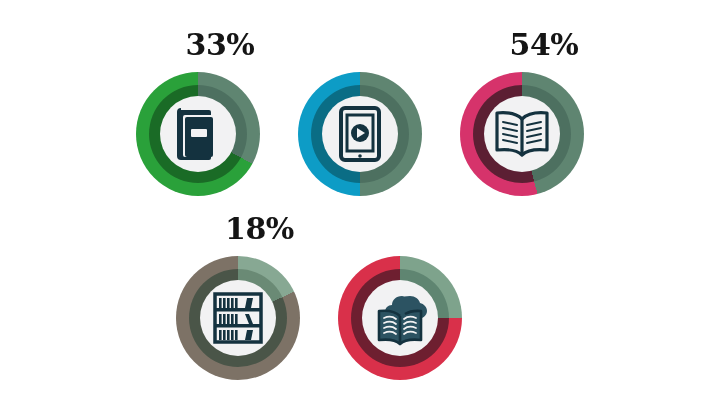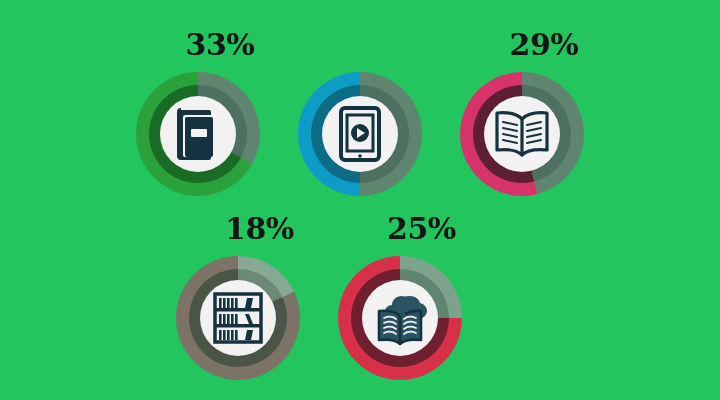--- a/index.html
+++ b/index.html
@@ -87,21 +87,21 @@
     align-items: center;
     justify-content: center;
   }
   .icon svg {
     display: block;
   }
 </style>
 </head>
 <body style="background: rgb(233, 234, 236);">
 
-<div id="infographic" style="background: #22c55e; padding-left: 44px;">
+<div id="infographic" style="background: #ffffff; padding-left: 44px;">
 
   <div class="row row-top">
 
     <div class="stat">
       <div class="pct">33%</div>
       <div class="donut-wrap">
         <div class="ring-outer" style="background: conic-gradient(rgb(95, 133, 113) 0deg, rgb(95, 133, 113) 118.8deg, rgb(42, 161, 58) 118.8deg, rgb(42, 161, 58) 360deg);"></div>
         <div class="ring-inner" style="background: conic-gradient(rgb(77, 112, 96) 0deg, rgb(77, 112, 96) 118.8deg, rgb(26, 107, 38) 118.8deg, rgb(26, 107, 38) 360deg);"></div>
         <div class="hole" style="background: rgb(242, 242, 243);"></div>
         <div class="icon">
@@ -125,21 +125,21 @@
             <rect x="8" y="9" width="26" height="36" fill="none" stroke="#14323f" stroke-width="3"></rect>
             <circle cx="21" cy="27" r="9" fill="#14323f"></circle>
             <path d="M18 22 l8 5 l-8 5 z" fill="#f2f2f3"></path>
             <circle cx="21" cy="50" r="1.8" fill="#14323f"></circle>
           </svg>
         </div>
       </div>
     </div>
 
     <div class="stat">
-      <div class="pct">29%</div>
+      <div class="pct">54%</div>
       <div class="donut-wrap">
         <div class="ring-outer" style="background: conic-gradient(rgb(95, 133, 113) 0deg, rgb(95, 133, 113) 165.6deg, rgb(214, 51, 107) 165.6deg, rgb(214, 51, 107) 360deg);"></div>
         <div class="ring-inner" style="background: conic-gradient(rgb(77, 112, 96) 0deg, rgb(77, 112, 96) 165.6deg, rgb(92, 31, 51) 165.6deg, rgb(92, 31, 51) 360deg);"></div>
         <div class="hole" style="background: rgb(242, 242, 243);"></div>
         <div class="icon">
           <svg width="58" height="48" viewBox="0 0 58 48">
             <path d="M29 9 C24 4 14 2 4 3 L4 40 C14 39 24 40 29 45 C34 40 44 39 54 40 L54 3 C44 2 34 4 29 9 Z" fill="#f2f2f3" stroke="#14323f" stroke-width="3.2" stroke-linejoin="round"></path>
             <path d="M29 9 L29 45" stroke="#14323f" stroke-width="3.2"></path>
             <g stroke="#14323f" stroke-width="2" stroke-linecap="round">
               <path d="M10 12 L24 15"></path>
@@ -192,21 +192,20 @@
                 <rect x="18" y="38" width="2.6" height="10"></rect>
               <rect x="22" y="38" width="2.6" height="10"></rect>
               <path d="M34 38 L40 38 L38 48 L32 48 Z"></path>
             </g>
           </svg>
         </div>
       </div>
     </div>
 
     <div class="stat">
-      <div class="pct">25%</div>
       <div class="donut-wrap">
         <div class="ring-outer" style="background: conic-gradient(rgb(126, 163, 140) 0deg, rgb(126, 163, 140) 90deg, rgb(217, 48, 74) 90deg, rgb(217, 48, 74) 360deg);"></div>
         <div class="ring-inner" style="background: conic-gradient(rgb(95, 133, 113) 0deg, rgb(95, 133, 113) 90deg, rgb(110, 31, 48) 90deg, rgb(110, 31, 48) 360deg);"></div>
         <div class="hole" style="background: rgb(242, 242, 243);"></div>
         <div class="icon">
           <svg width="58" height="56" viewBox="0 0 58 56">
             <path d="M31 6 C25 6 21 10 21 15 C17 15 14 18 14 22 C14 26 17 29 21 29 L47 29 C52 29 56 25 56 21 C56 17 53 14 49 13 C48 9 44 6 39 6 C36 6 33 7 31 6 Z" fill="#2c5362"></path>
             <path d="M29 26 C25 22 17 20 8 21 L8 50 C17 49 25 50 29 54 C33 50 41 49 50 50 L50 21 C44 20.5 38 21.5 34 24" fill="#2c5362" stroke="#14323f" stroke-width="2.6" stroke-linejoin="round"></path>
             <path d="M29 26 L29 54" stroke="#14323f" stroke-width="2.6"></path>
             <g stroke="#f2f2f3" stroke-width="1.8" fill="none" stroke-linecap="round">

